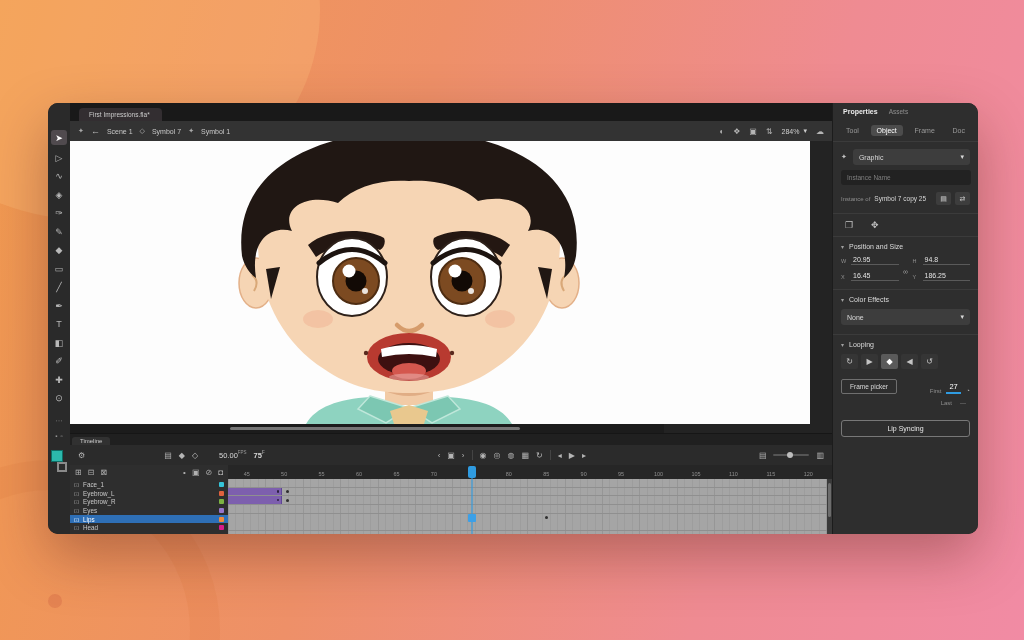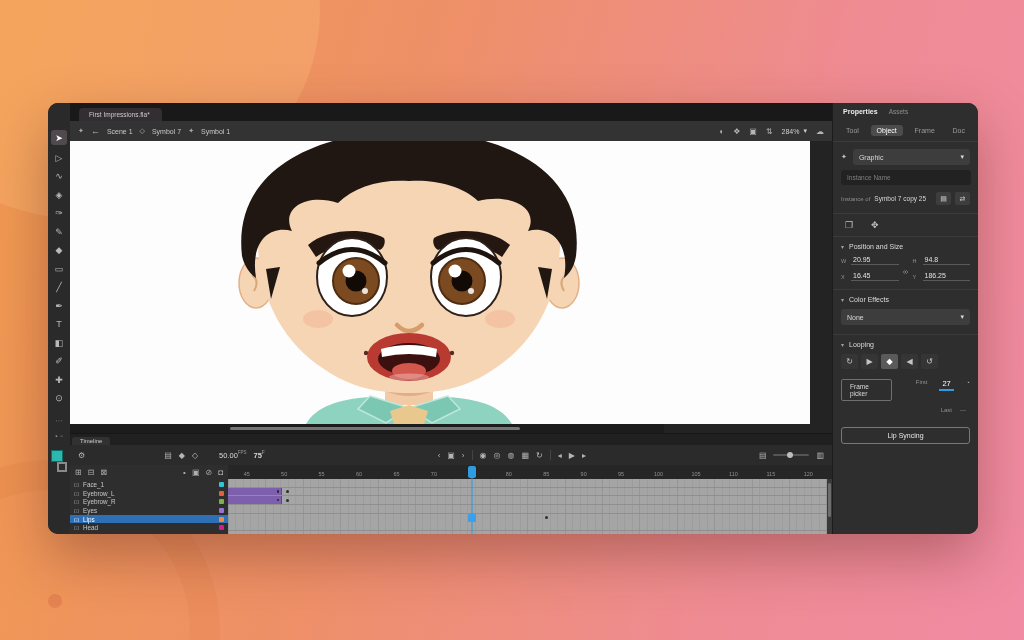--- a/index.html
+++ b/index.html
@@ -120,21 +120,21 @@
   .pos-field { flex:1; display:flex; align-items:center; gap:4px; }
   .pos-field .axis { color:#8f8f8f; font-size:5.5px; width:6px; }
   .pos-field .val { flex:1; border-bottom:1px solid #5a5a5a; color:#e2e2e2; font-size:7px; padding:0 2px 1px; }
   .pos-link { position:absolute; left:50%; top:50%; transform:translate(-50%,-60%); font-size:7px; color:#9f9f9f; }
   .p-drop { margin:2px 8px 9px; background:#3d3d3d; border-radius:3px; height:16px; display:flex; align-items:center;
             justify-content:space-between; padding:0 6px; color:#d9d9d9; }
   .loop-btns { display:flex; gap:3px; padding:2px 8px 7px; }
   .loop-btn { width:17px; height:15px; display:flex; align-items:center; justify-content:center; border-radius:2px;
               font-size:8px; color:#c4c4c4; background:#353535; }
   .loop-btn.active { background:#5a5a5a; color:#ffffff; }
-  .fp-row { display:flex; align-items:flex-start; gap:12px; padding:3px 8px 3px; }
+  .fp-row { display:flex; align-items:flex-end; gap:5px; padding:3px 8px 3px; }
   .fp-btn { border:1px solid #6f6f6f; border-radius:2px; padding:3px 8px; font-size:6.5px; color:#dcdcdc; }
   .fp-spacer { flex:1; }
   .fp-first { color:#8f8f8f; font-size:6px; }
   .fp-val { color:#ffffff; font-size:7.5px; border-bottom:2px solid #2f9be0; padding:0 3px 1px; }
   .fp-clock { color:#9f9f9f; font-size:7px; }
   .last-row { display:flex; align-items:center; justify-content:flex-end; gap:8px; padding:3px 12px 6px;
               color:#8f8f8f; font-size:6px; }
   .lip-btn { margin:8px 8px 0; height:17px; border:1px solid #787878; border-radius:3px; display:flex;
              align-items:center; justify-content:center; font-size:7px; color:#e8e8e8; }
 </style>

